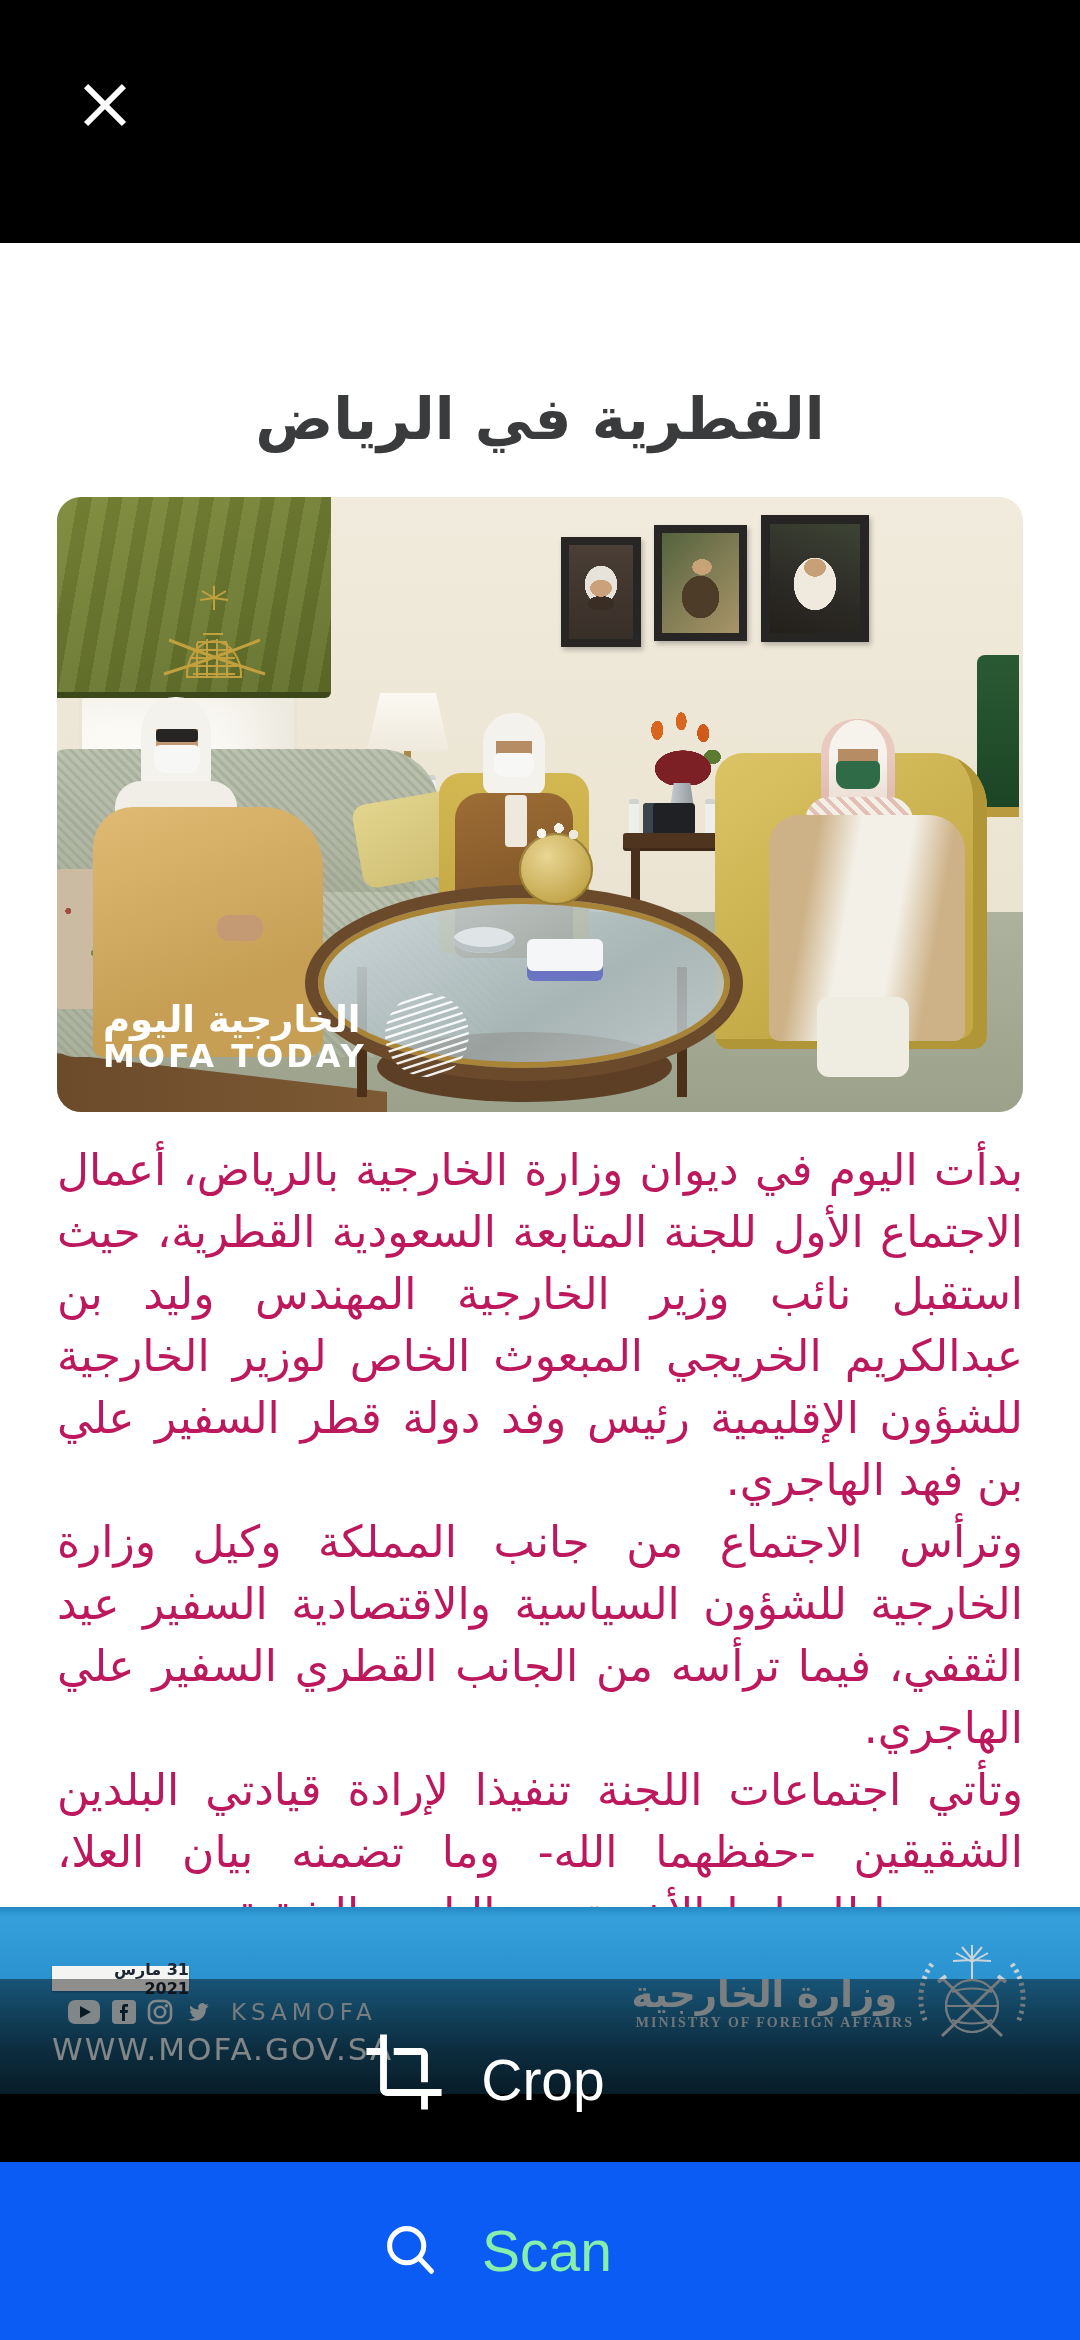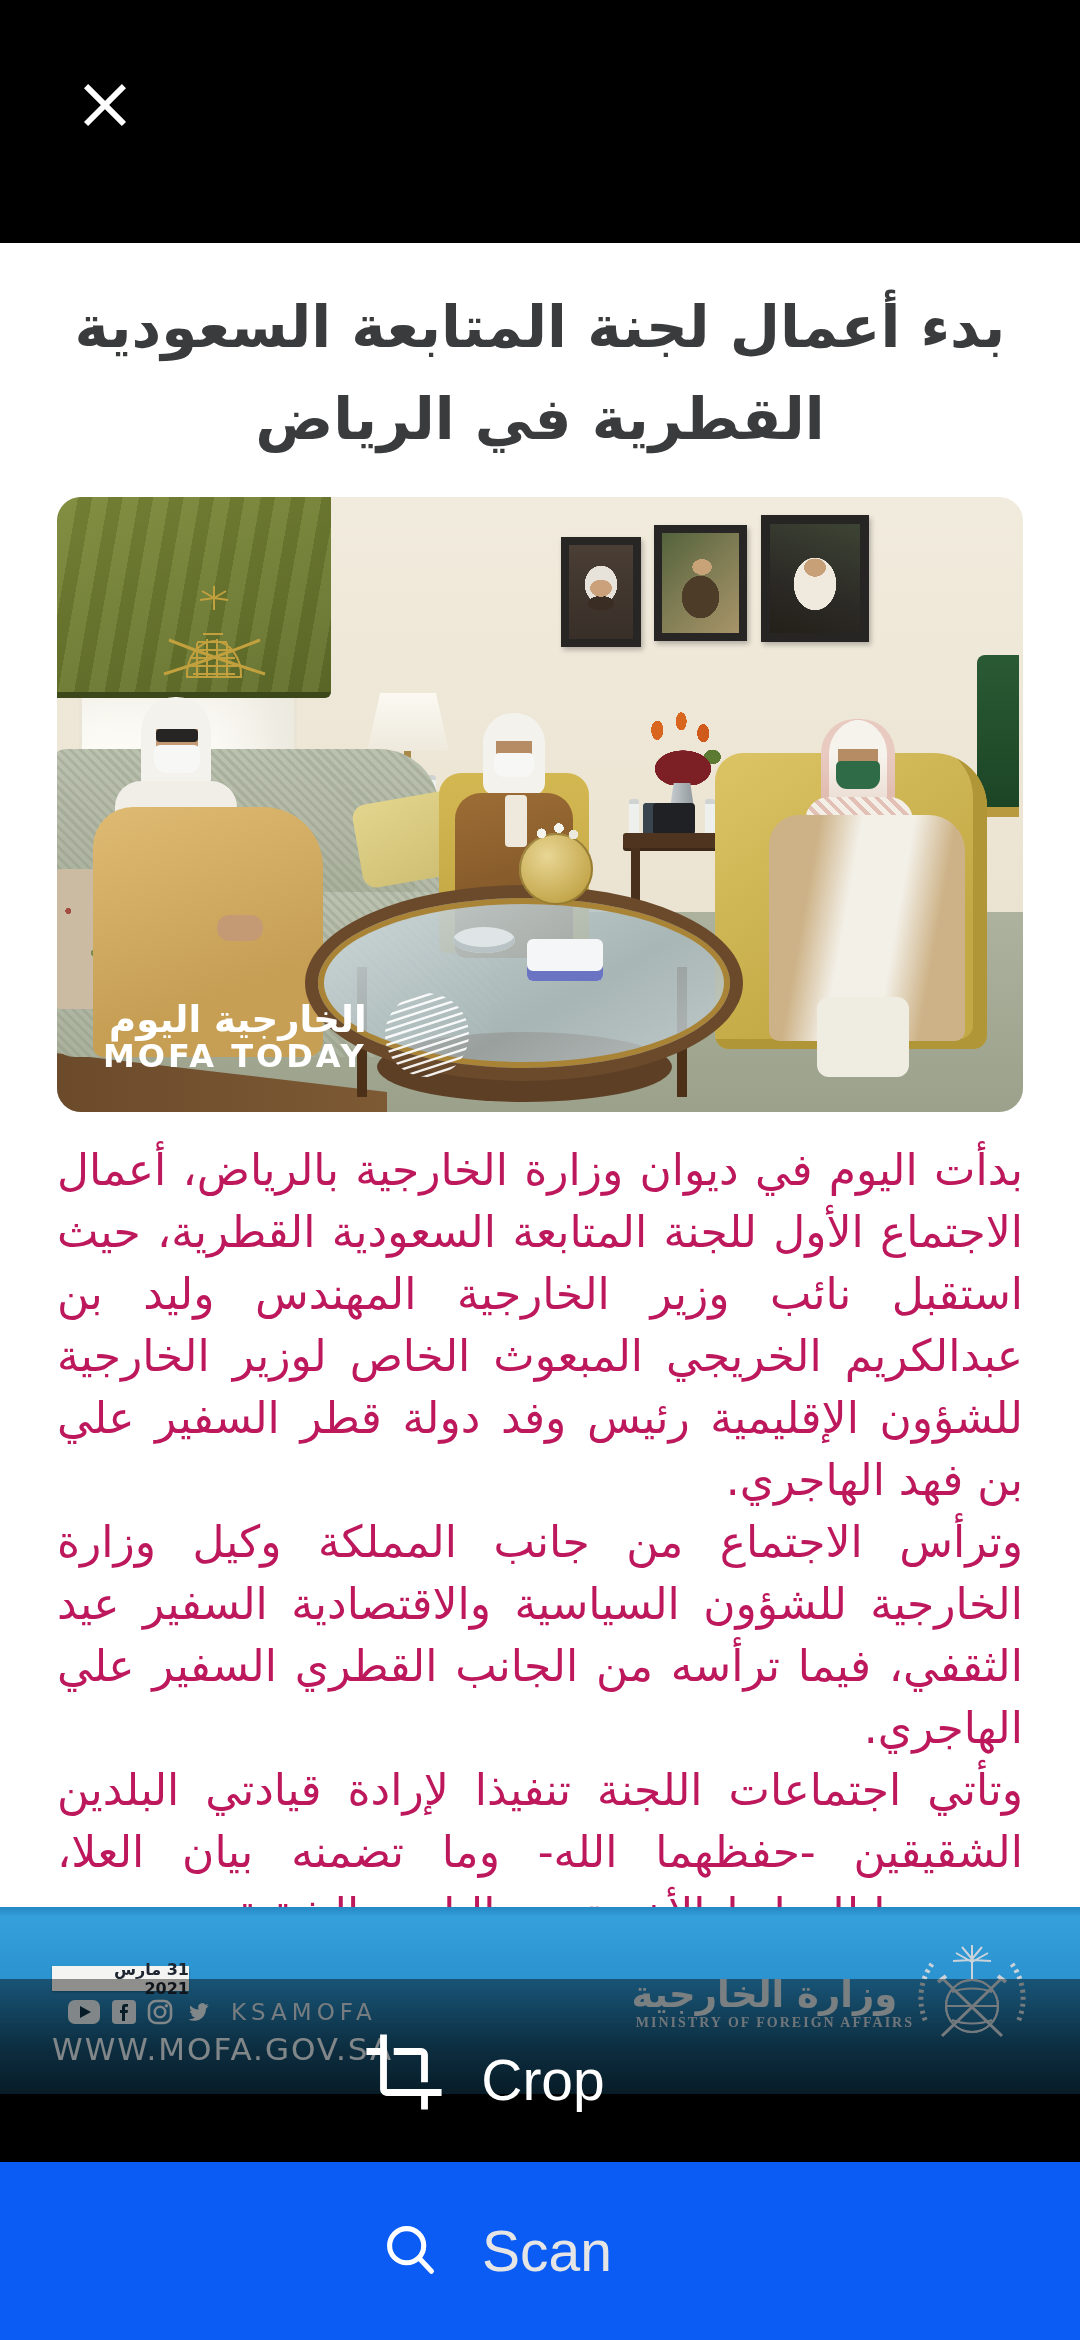--- a/index.html
+++ b/index.html
@@ -37,42 +37,42 @@
   #mofa-emblem{right:52px;top:33px;}
   
   #dim-overlay{left:0;top:1979px;width:1080px;height:115px;background:rgba(0,0,0,.42);}
   #crop-row{left:0;top:2026px;width:1080px;height:92px;display:flex;align-items:center;
             justify-content:center;background:none;border:none;cursor:pointer;}
   #crop-inner{display:flex;align-items:flex-end;gap:36px;transform:translateX(-56px);}
   #crop-label{color:#fff;font-size:57px;font-family:"Liberation Sans",sans-serif;}
   #scan-bar{left:0;top:2162px;width:1080px;height:178px;display:flex;align-items:center;
             justify-content:center;border:none;cursor:pointer;}
   #scan-inner{display:flex;align-items:center;gap:38px;transform:translateX(-44px);}
-  #scan-label{color:#e5e5e5;font-size:57px;font-family:"Liberation Sans",sans-serif;}
+  #scan-label{color:#86efac;font-size:57px;font-family:"Liberation Sans",sans-serif;}
   
   #watermark{left:46px;top:492px;display:flex;align-items:center;gap:14px;color:#fff;}
-  #wm-text{text-align:right;direction:rtl;}
+  #wm-text{text-align:left;direction:rtl;}
   #wm-ar{font-size:37px;font-weight:bold;line-height:42px;}
   #wm-en{font-size:32px;font-weight:bold;letter-spacing:3px;line-height:30px;direction:ltr;}
 </style>
 </head>
 <body>
 
 <div id="screen">
 
   <button class="ab" id="close-btn">
     <svg width="54" height="54" viewBox="0 0 24 24">
       <path d="M4.5 4.5 L19.5 19.5 M19.5 4.5 L4.5 19.5" stroke="#fff" stroke-width="2.6" stroke-linecap="square"></path>
     </svg>
   </button>
 
   <div class="ab" id="page">
 
     <h1 class="ab" id="headline" style="margin:0;">
-      <span>بدء أعمال لجنة المتابعة السعودية</span><br>
+      <br>
       <span>القطرية في الرياض</span>
     </h1>
 
     <div class="ab" id="photo">
 
       <div class="ab" style="left:-10px;top:415px;width:990px;height:210px;background:linear-gradient(180deg,#adb29f,#9aa089);"></div>
 
       <div class="ab" style="left:-10px;top:520px;width:340px;height:100px;background:linear-gradient(90deg,#6b4a2b,#7d5a34);clip-path:polygon(0 35%,100% 75%,100% 100%,0 100%);"></div>
 
       <div class="ab" style="left:22px;top:190px;width:218px;height:310px;background:#fcfbf6;box-shadow:inset 0 0 0 3px #eae4d6, inset -40px 0 60px rgba(220,214,198,.5);"></div>

